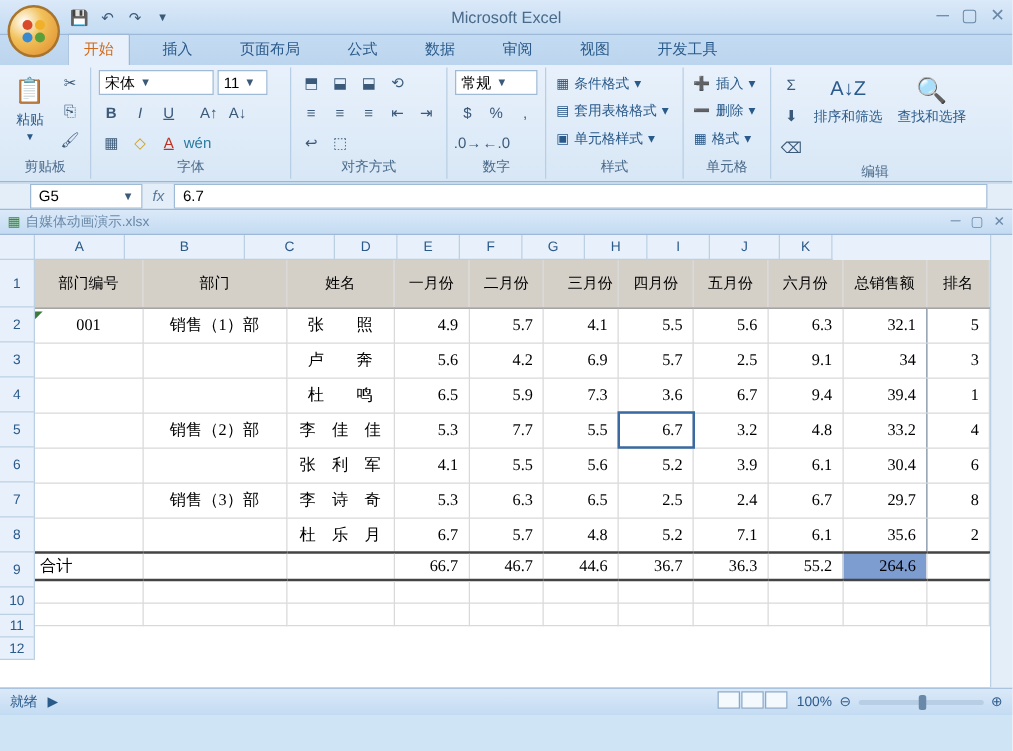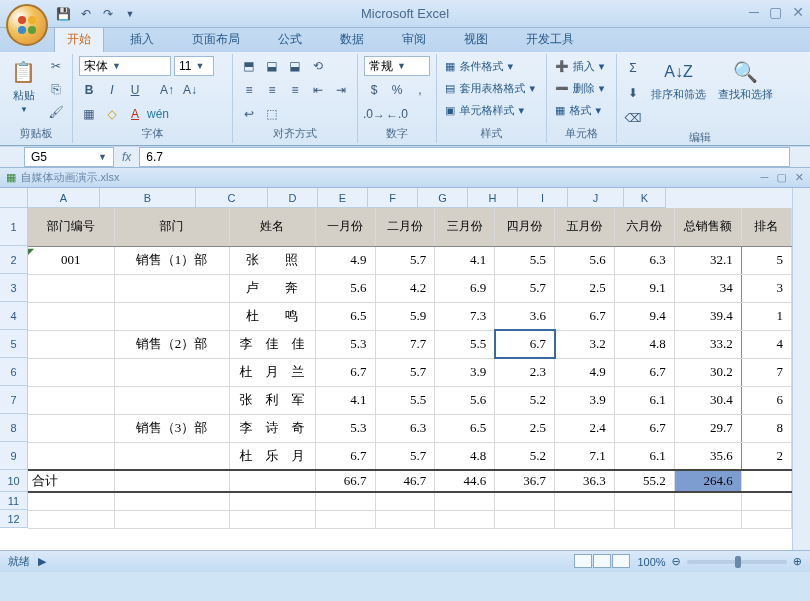--- a/index.html
+++ b/index.html
@@ -283,21 +283,21 @@
         <div class="ch" style="width: 42px;">K</div>
       </div>
     <table class="cells" id="cells">
         <tbody>
           <tr class="hdr-row" style="height:38px">
             <td class="" style="width:72px;">部门编号</td>
             <td class="" style="width:96px;">部门</td>
             <td class="" style="width:72px;">姓名</td>
             <td class="" style="width:50px;">一月份</td>
             <td class="" style="width:50px;">二月份</td>
-            <td class="" style="width:50px;">三月份</td>
+            <td class="" style="width:50px;text-align:right;">三月份</td>
             <td class="" style="width:50px;">四月份</td>
             <td class="" style="width:50px;">五月份</td>
             <td class="" style="width:50px;">六月份</td>
             <td class="" style="width:56px;">总销售额</td>
             <td class="" style="width:42px;">排名</td>
           </tr>
           <tr style="height:28px">
             <td class="ctr " style="width:72px;position:relative"><span class="tri">◤</span>001</td>
             <td class="ctr " style="width:96px;">销售（1）部</td>
             <td class="ctr " style="width:72px;">张　　照</td>
@@ -341,33 +341,20 @@
             <td class="ctr " style="width:96px;">销售（2）部</td>
             <td class="ctr " style="width:72px;">李　佳　佳</td>
             <td class="num " style="width:50px;">5.3</td>
             <td class="num " style="width:50px;">7.7</td>
             <td class="num " style="width:50px;">5.5</td>
             <td class="num  sel" style="width:50px;">6.7</td>
             <td class="num " style="width:50px;">3.2</td>
             <td class="num " style="width:50px;">4.8</td>
             <td class="num " style="width:56px;border-left:1.5px solid #7a8aa0;border-right:1.5px solid #7a8aa0">33.2</td>
             <td class="num " style="width:42px;">4</td>
-          </tr>
-          <tr style="height:28px">
-            <td class="ctr " style="width:72px;"></td>
-            <td class="ctr " style="width:96px;"></td>
-            <td class="ctr " style="width:72px;">杜　月　兰</td>
-            <td class="num " style="width:50px;">6.7</td>
-            <td class="num " style="width:50px;">5.7</td>
-            <td class="num " style="width:50px;">3.9</td>
-            <td class="num " style="width:50px;">2.3</td>
-            <td class="num " style="width:50px;">4.9</td>
-            <td class="num " style="width:50px;">6.7</td>
-            <td class="num " style="width:56px;border-left:1.5px solid #7a8aa0;border-right:1.5px solid #7a8aa0">30.2</td>
-            <td class="num " style="width:42px;">7</td>
           </tr>
           <tr style="height:28px">
             <td class="ctr " style="width:72px;"></td>
             <td class="ctr " style="width:96px;"></td>
             <td class="ctr " style="width:72px;">张　利　军</td>
             <td class="num " style="width:50px;">4.1</td>
             <td class="num " style="width:50px;">5.5</td>
             <td class="num " style="width:50px;">5.6</td>
             <td class="num " style="width:50px;">5.2</td>
             <td class="num " style="width:50px;">3.9</td>

